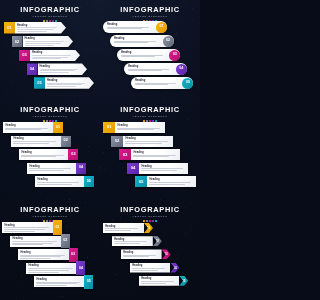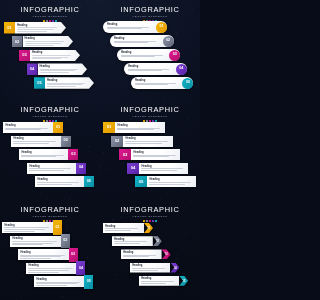--- a/index.html
+++ b/index.html
@@ -19,21 +19,21 @@
   .star{position:absolute;width:1px;height:1px;background:#2a3550;border-radius:50%;}
 
   .panel{position:absolute;width:100px;height:100px;overflow:hidden;}
   .p1{left:0;top:0}   .p2{left:100px;top:0}
   .p3{left:0;top:100px} .p4{left:100px;top:100px}
   .p5{left:0;top:200px} .p6{left:100px;top:200px}
 
   
   .head{position:absolute;left:0;right:0;top:6px;text-align:center;}
   .title{
-    font-size:7.4px;font-weight:normal;letter-spacing:.7px;color:#ffffff;
+    font-size:7.4px;font-weight:bold;letter-spacing:.7px;color:#ffffff;
     line-height:8px;
   }
   .subtitle{
     font-size:2.5px;letter-spacing:.7px;color:#9aa6bd;line-height:4px;
     margin-top:.5px;
   }
   .dots{margin-top:1.5px;display:flex;justify-content:center;gap:1.2px;}
   .dot{width:1.7px;height:1.7px;border-radius:50%;}
 
   

